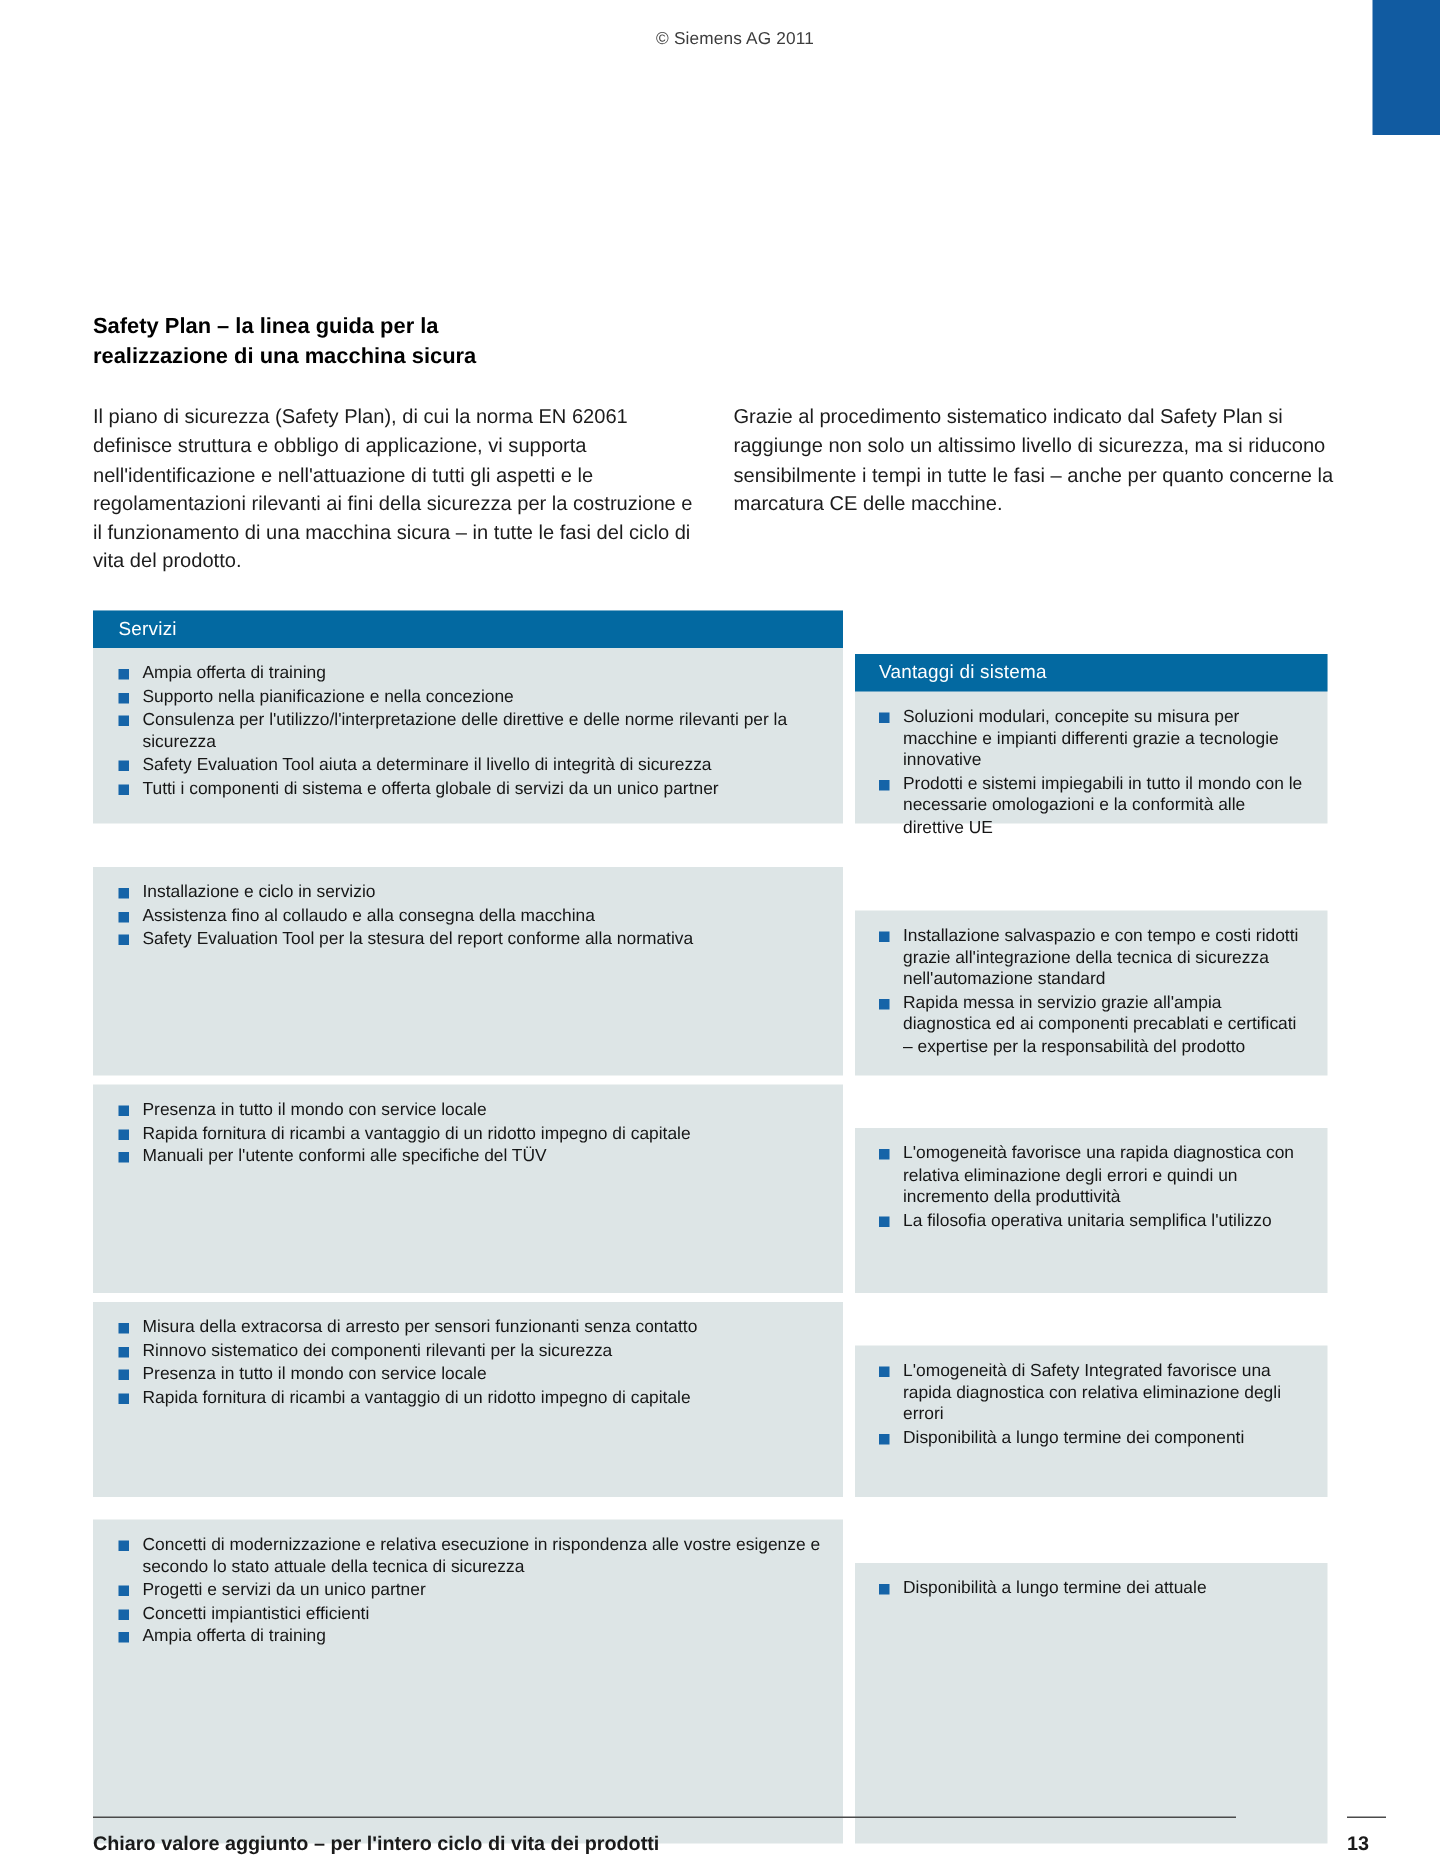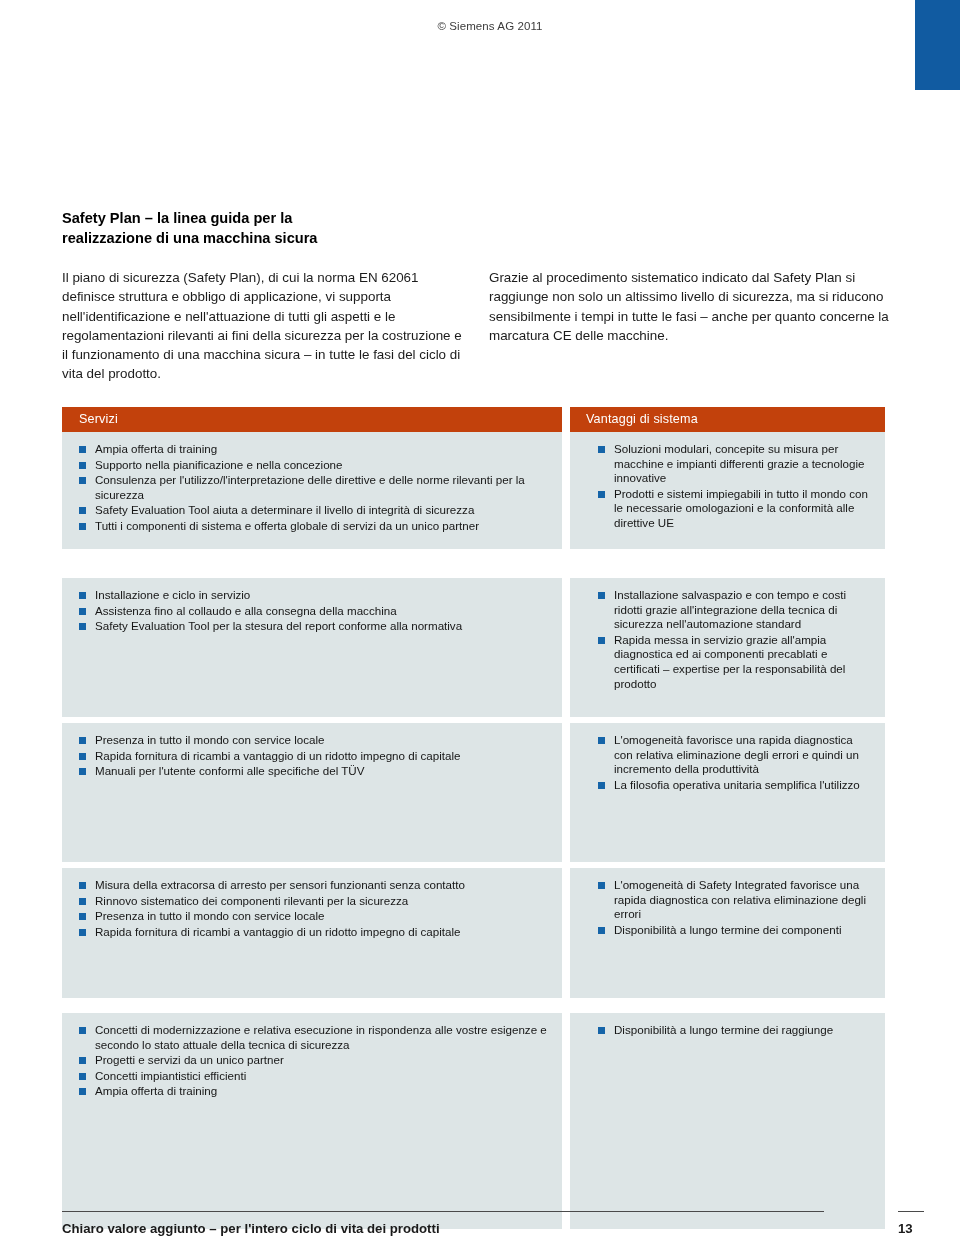--- a/index.html
+++ b/index.html
@@ -84,40 +84,41 @@
     box-sizing: border-box;
   }
   .col-left {
     width: 500px;
     padding: 0;
   }
   .col-gap { width: 8px; background: #ffffff; }
   .col-right {
     width: 315px;
     padding: 0;
+    margin-top: 29px;
   }
 
   .bar {
     height: 25px;
-    background: #c2410c;
+    background: #0369a1;
     color: #ffffff;
     font-size: 12.6px;
     line-height: 25px;
     padding-left: 17px;
     box-sizing: border-box;
     letter-spacing: .15px;
   }
   .bar.right { padding-left: 16px; }
 
   ul.bullets {
     list-style: none;
     margin: 0;
     padding: 10px 14px 10px 17px;
   }
-  ul.bullets.right { padding-left: 28px; padding-right: 12px; }
+  ul.bullets.right { padding-left: 16px; padding-right: 12px; }
   ul.bullets li {
     position: relative;
     padding-left: 16px;
     font-size: 11.6px;
     line-height: 14.6px;
     color: #161616;
     margin-bottom: 1px;
   }
   ul.bullets li::before {
     content: "";
@@ -257,21 +258,21 @@
         <ul class="bullets">
           <li>Concetti di modernizzazione e relativa esecuzione in rispondenza alle vostre esigenze e secondo lo stato attuale della tecnica di sicurezza</li>
           <li>Progetti e servizi da un unico partner</li>
           <li>Concetti impiantistici efficienti</li>
           <li>Ampia offerta di training</li>
         </ul>
       </div>
       <div class="col-gap"></div>
       <div class="col col-right">
         <ul class="bullets right">
-          <li>Disponibilità a lungo termine dei raggiunge</li>
+          <li>Disponibilità a lungo termine dei attuale</li>
         </ul>
       </div>
     </div>
   </div>
 
 <div class="footer-rule"></div>
 <div class="footer-rule-pg"></div>
 <div class="footer-text">Chiaro valore aggiunto – per l'intero ciclo di vita dei prodotti</div>
 <div class="footer-page">13</div>
 

